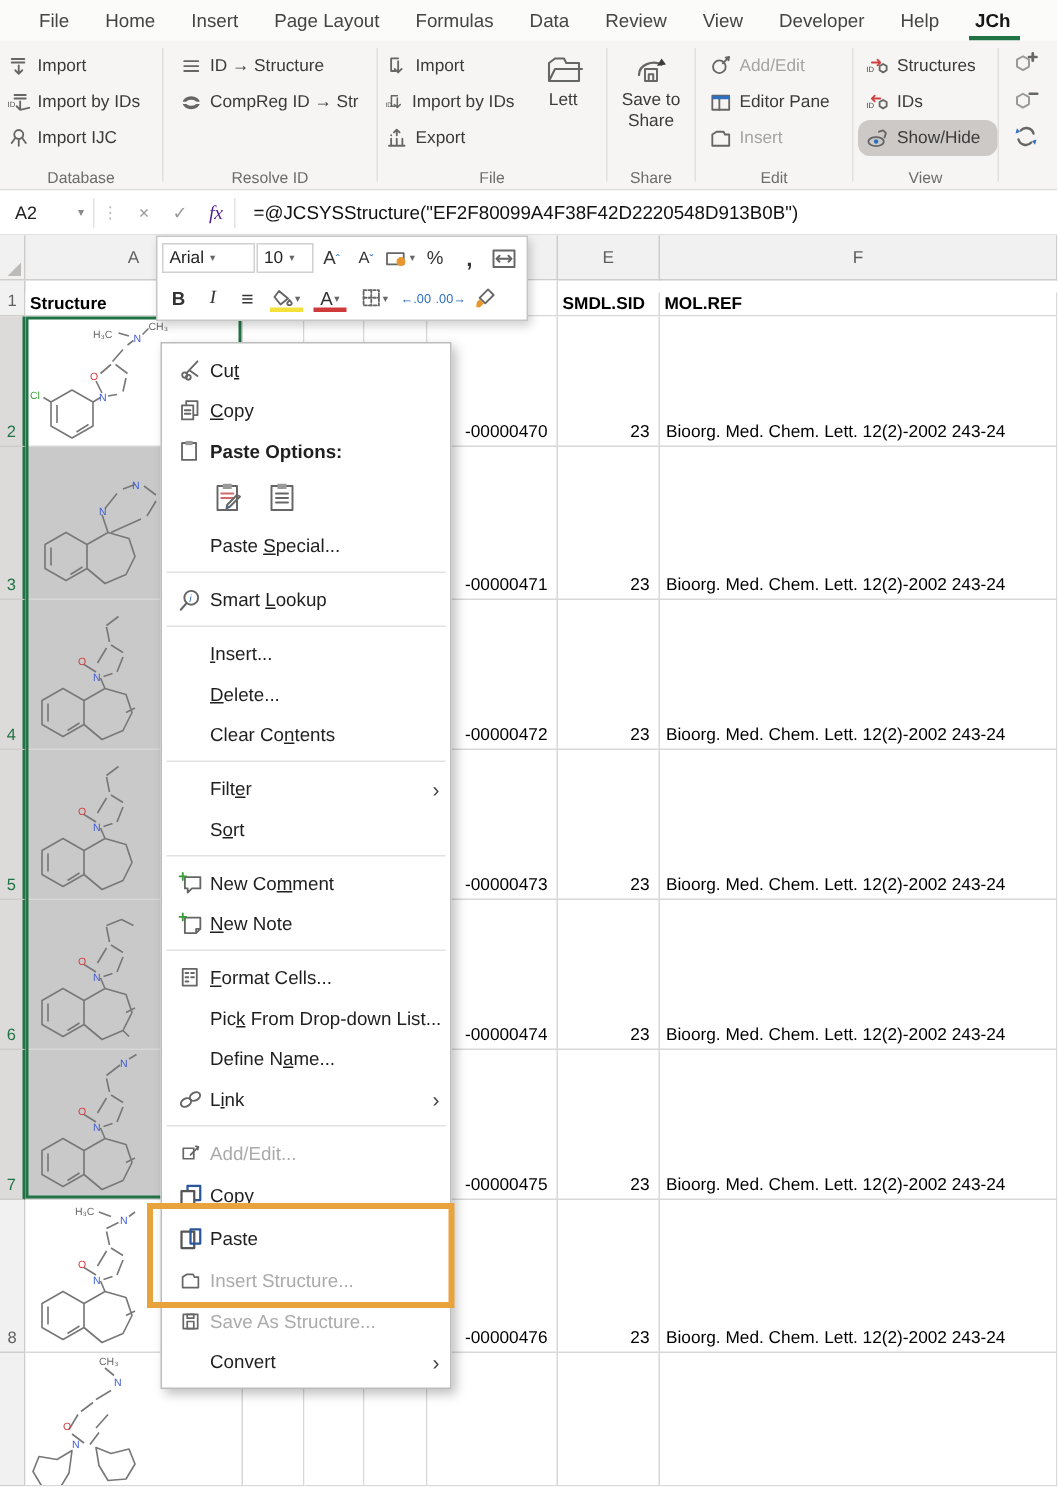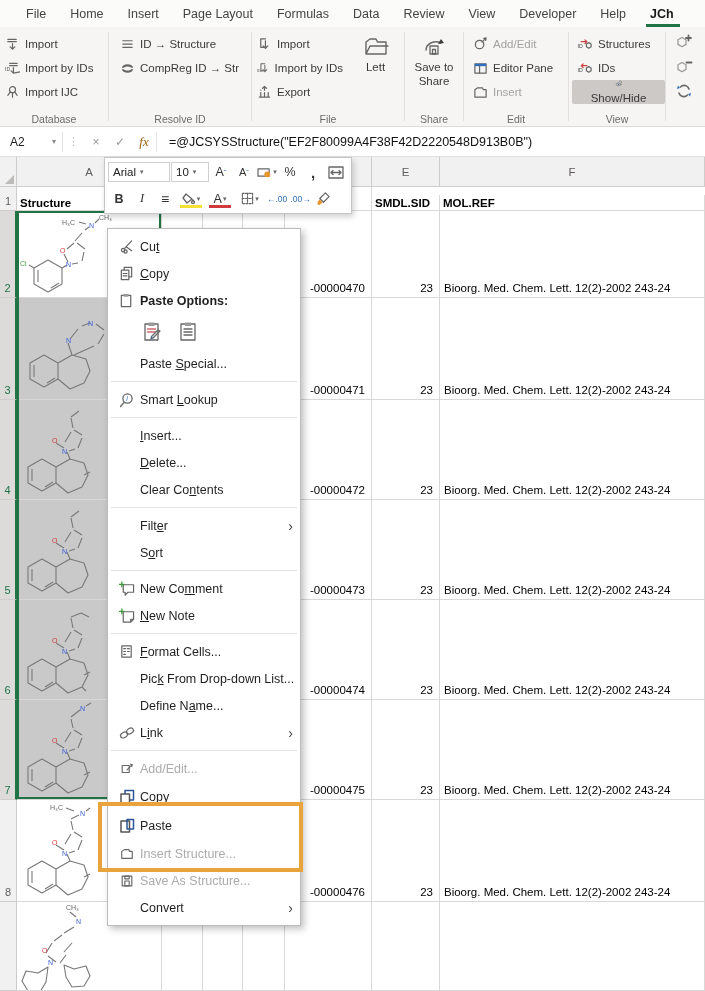--- a/index.html
+++ b/index.html
@@ -14,21 +14,21 @@
   .tab.active .tab-underline{position:absolute;left:8px;right:6px;bottom:-6px;height:3px;background:#217346;}
 
   
   .ribbon{position:absolute;top:27px;left:0;width:705px;height:100px;background:#f6f5f4;
           display:flex;box-sizing:border-box;border-bottom:1px solid #dcdad8;}
   .rgroup{position:relative;display:flex;flex-direction:column;padding-top:5px;box-sizing:border-box;}
   .glabel{position:absolute;bottom:1px;left:0;right:0;text-align:center;font-size:10.5px;color:#6e6c6a;}
   .gsep{width:1px;background:#e2e0de;margin:5px 0;}
   .sbtn{display:flex;align-items:center;gap:5px;height:24px;padding:0 5px;font-size:11.5px;color:#3b3a39;white-space:nowrap;}
   .sbtn.dis{color:#a5a3a1;}
-  .sbtn.pressed{background:#ccc9c7;border-radius:2px;flex-direction:column;}
+  .sbtn.pressed{background:#ccc9c7;border-radius:8px;}
   .bigrow{display:flex;flex-direction:row;}
   .bbtn{width:55px;display:flex;flex-direction:column;align-items:center;padding-top:4px;
         font-size:11.5px;color:#3b3a39;text-align:center;line-height:1.18;}
   .bbtn .bic{margin-bottom:3px;}
   .ricons{display:flex;flex-direction:column;gap:6px;padding:7px 0 0 9px;}
   .ricon{width:18px;height:18px;}
 
   .sv{display:block;}
   .sv *{fill:none;stroke:#666;stroke-width:1.3;stroke-linecap:round;stroke-linejoin:round;}
   .fO{fill:#e8972e;stroke:none;}
@@ -37,21 +37,21 @@
 
   
   .fbar{position:absolute;top:127px;left:0;width:705px;height:30px;background:#fff;
         border-bottom:1px solid #e0e0e0;display:flex;align-items:center;box-sizing:border-box;}
   .namebox{width:62px;height:100%;display:flex;align-items:center;padding-left:10px;box-sizing:border-box;
            font-size:12px;color:#222;}
   .nb-drop{margin-left:auto;margin-right:6px;font-size:8px;color:#888;}
   .vline{width:1px;height:20px;background:#e3e3e3;}
   .fdots{font-size:11px;color:#b8b8b8;padding:0 5px;}
   .fbtn{width:24px;text-align:center;font-size:12px;color:#9a9a9a;}
-  .fx{font-family:"Liberation Serif",serif;font-style:italic;font-size:13px;color:#a16207;}
+  .fx{font-family:"Liberation Serif",serif;font-style:italic;font-size:13px;color:#4c1d95;}
   .ftext{font-size:12.5px;color:#111;padding-left:12px;white-space:nowrap;}
 
   
   .sheet{position:absolute;top:157px;left:0;width:705px;height:834px;display:grid;
          grid-template-columns:17px 145px 41px 40px 42px 87px 68px 265px;
          grid-template-rows:30px 24px 87px 102px 100px 100px 100px 100px 102px 89px;}
   .hc{background:#f2f1f1;border-right:1px solid #cfcdcc;border-bottom:1px solid #cfcdcc;
       display:flex;align-items:center;justify-content:center;font-size:11.5px;color:#5f5e5d;box-sizing:border-box;}
   .corner{position:relative;}
   .corner .tri{position:absolute;right:2px;bottom:2px;width:0;height:0;

